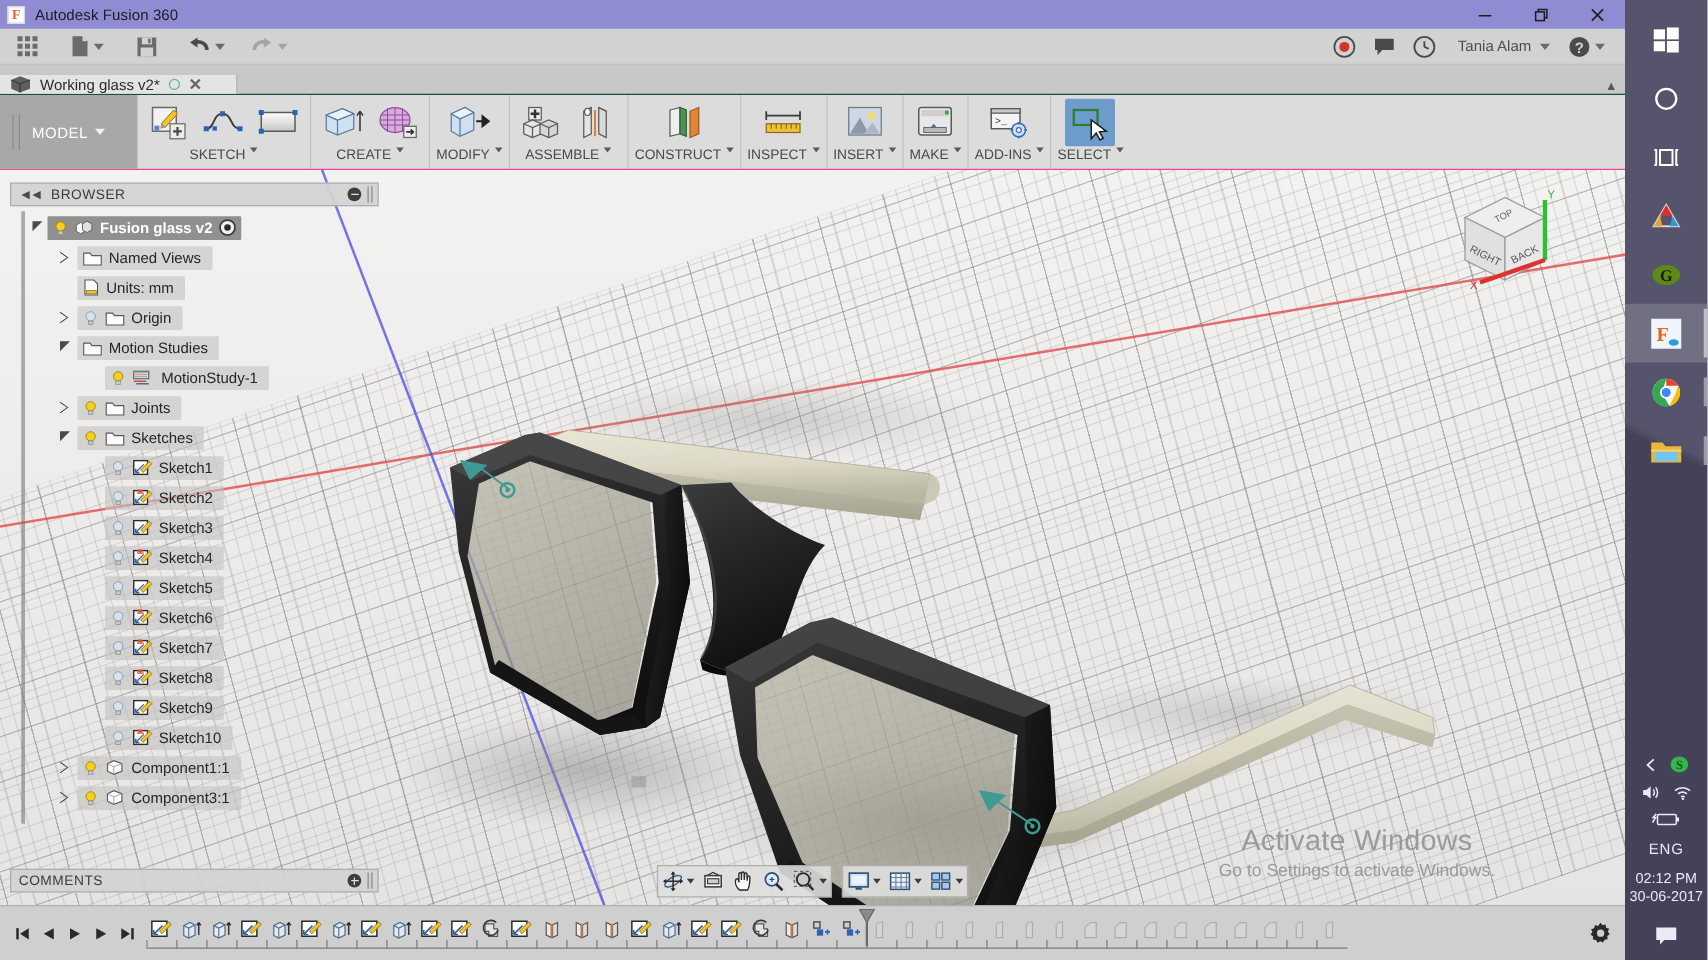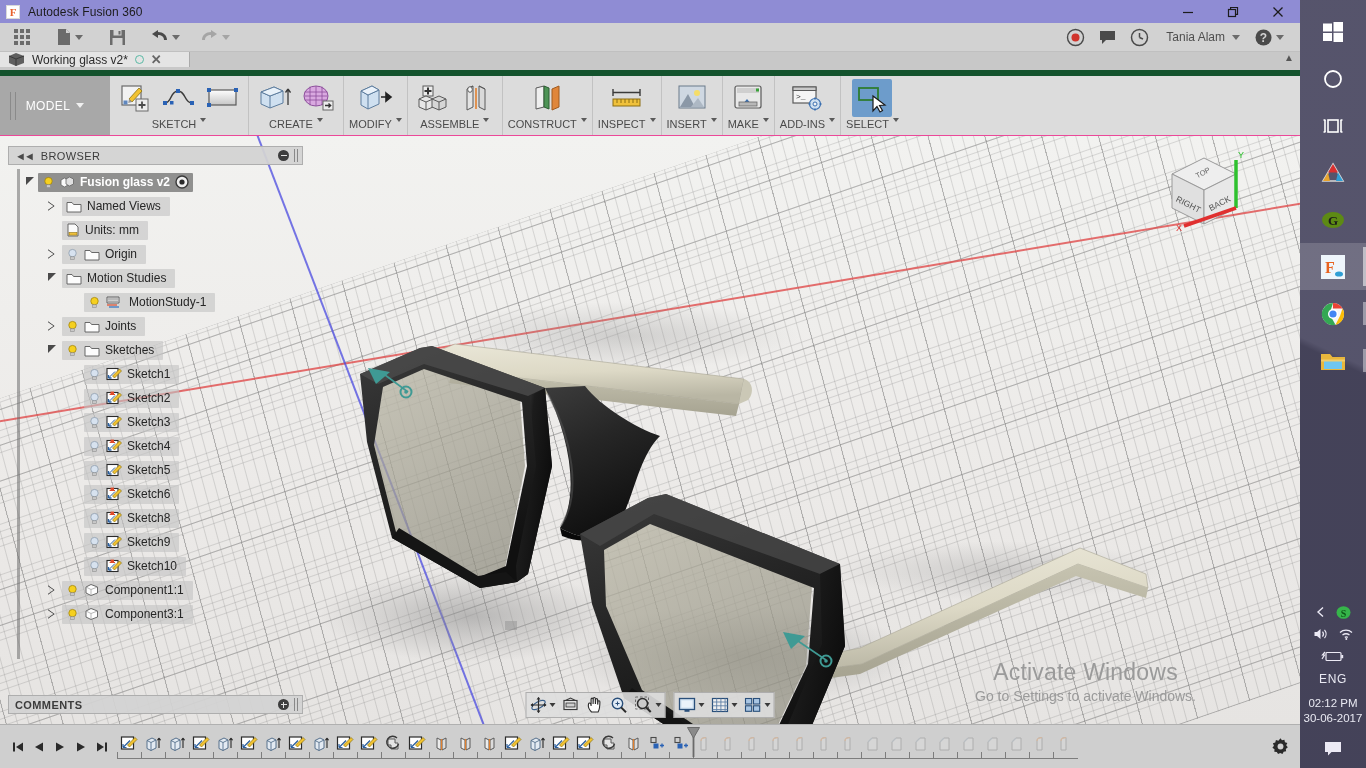--- a/index.html
+++ b/index.html
@@ -58,22 +58,22 @@
   .grid9 { display: grid; grid-template-columns: repeat(3,4px); grid-template-rows: repeat(3,4px); gap: 2px; }
   .grid9 i { background: #6b6b6b; display: block; width: 4px; height: 4px; }
   .caret-s { width: 0; height: 0; border-left: 4px solid transparent; border-right: 4px solid transparent; border-top: 5px solid #6b6b6b; }
   #qat-right { margin-left: auto; display: flex; align-items: center; gap: 2px; padding-right: 10px; }
   .qat-icon { width: 30px; height: 26px; display: flex; align-items: center; justify-content: center; }
   #user-name { font-size: 12px; color: #4e4e4e; padding: 0 4px; }
 
   
   #doctabs {
     height: 24px; background: #c8c8c8;
-    display: flex; align-items: flex-start;
-    border-bottom: 6px solid #14532d;
+    display: flex; align-items: flex-end;
+    border-bottom: 1px solid #14532d;
     position: relative;
   }
   #doctab {
     background: #e4e4e4;
     display: flex; align-items: center; gap: 7px;
     padding: 0 9px 0 8px;
     border-right: 1px solid #aaa;
     min-width: 190px;
   }
   #doctab-label { font-size: 12px; color: #2b2b2b; }
@@ -199,21 +199,21 @@
     transform: translateY(-1px);
   }
   .bulb { width: 13px; height: 13px; display: block; }
 
   
   #comments {
     position: absolute; left: 8px; bottom: 10px; width: 295px; height: 19px;
     background: rgba(210,210,210,.92);
     border: 1px solid rgba(170,170,170,.9);
     display: flex; align-items: center; padding: 0 4px 0 6px;
-    font-size: 11px; color: #3c3c3c; letter-spacing: .4px; z-index: 4; font-weight: bold;
+    font-size: 11px; color: #3c3c3c; letter-spacing: .4px; z-index: 4;
   }
   #comments-right { margin-left: auto; display: flex; align-items: center; gap: 5px; }
   .dot-plus { width: 11px; height: 11px; border-radius: 50%; background: #3d3d3d; position: relative; }
   .dot-plus::after, .dot-plus::before {
     content: ""; position: absolute; background: #e0e0e0;
   }
   .dot-plus::after { width: 6px; height: 1.5px; left: 2.5px; top: 4.7px; }
   .dot-plus::before { width: 1.5px; height: 6px; left: 4.7px; top: 2.5px; }
 
   
@@ -1015,20 +1015,38 @@
                     <rect x="5" y="9.5" width="4" height="3" fill="#c8c8c8" stroke="#8a8a8a" stroke-width="0.6"></rect>
                   </svg>
                   <svg viewBox="0 0 16 15" width="16" height="15">
                     <rect x="1" y="1.5" width="11" height="11" fill="#ffffff" stroke="#2b2b2b" stroke-width="1.1"></rect>
                     <path d="M2.5 11 L9 4.5" stroke="#2b5f9e" stroke-width="1"></path>
                     <path d="M2.5 11 L2.5 8 M2.5 11 L5.5 11" stroke="#2b5f9e" stroke-width="1.4"></path>
                     <path d="M6.5 9 L13.5 2 L15.5 4 L8.5 11 Z" fill="#f2c230" stroke="#8a7212" stroke-width="0.7"></path>
                     <path d="M4.5 0.6 L8 0.6 L8 3 L4.5 3 Z" fill="#e04b2a"></path>
                     <path d="M3.6 3 h5.4 v1 h-5.4 Z" fill="#e04b2a"></path>
                   </svg>
+                  <span class="tr-label">Sketch7</span>
+                </span>
+              </div>
+              <div class="tr" style="padding-left: 62px;">
+                <span style="width: 10px; display: inline-flex; align-items: center;"></span>
+                <span class="tw">
+                  <svg viewBox="0 0 14 14" class="bulb">
+                    <circle cx="7" cy="5.5" r="4" fill="#d7e2ef" stroke="#8a9aab" stroke-width="0.8"></circle>
+                    <rect x="5" y="9.5" width="4" height="3" fill="#c8c8c8" stroke="#8a8a8a" stroke-width="0.6"></rect>
+                  </svg>
+                  <svg viewBox="0 0 16 15" width="16" height="15">
+                    <rect x="1" y="1.5" width="11" height="11" fill="#ffffff" stroke="#2b2b2b" stroke-width="1.1"></rect>
+                    <path d="M2.5 11 L9 4.5" stroke="#2b5f9e" stroke-width="1"></path>
+                    <path d="M2.5 11 L2.5 8 M2.5 11 L5.5 11" stroke="#2b5f9e" stroke-width="1.4"></path>
+                    <path d="M6.5 9 L13.5 2 L15.5 4 L8.5 11 Z" fill="#f2c230" stroke="#8a7212" stroke-width="0.7"></path>
+                    <path d="M4.5 0.6 L8 0.6 L8 3 L4.5 3 Z" fill="#e04b2a"></path>
+                    <path d="M3.6 3 h5.4 v1 h-5.4 Z" fill="#e04b2a"></path>
+                  </svg>
                   <span class="tr-label">Sketch8</span>
                 </span>
               </div>
               <div class="tr" style="padding-left: 62px;">
                 <span style="width: 10px; display: inline-flex; align-items: center;"></span>
                 <span class="tw">
                   <svg viewBox="0 0 14 14" class="bulb">
                     <circle cx="7" cy="5.5" r="4" fill="#d7e2ef" stroke="#8a9aab" stroke-width="0.8"></circle>
                     <rect x="5" y="9.5" width="4" height="3" fill="#c8c8c8" stroke="#8a8a8a" stroke-width="0.6"></rect>
                   </svg>

